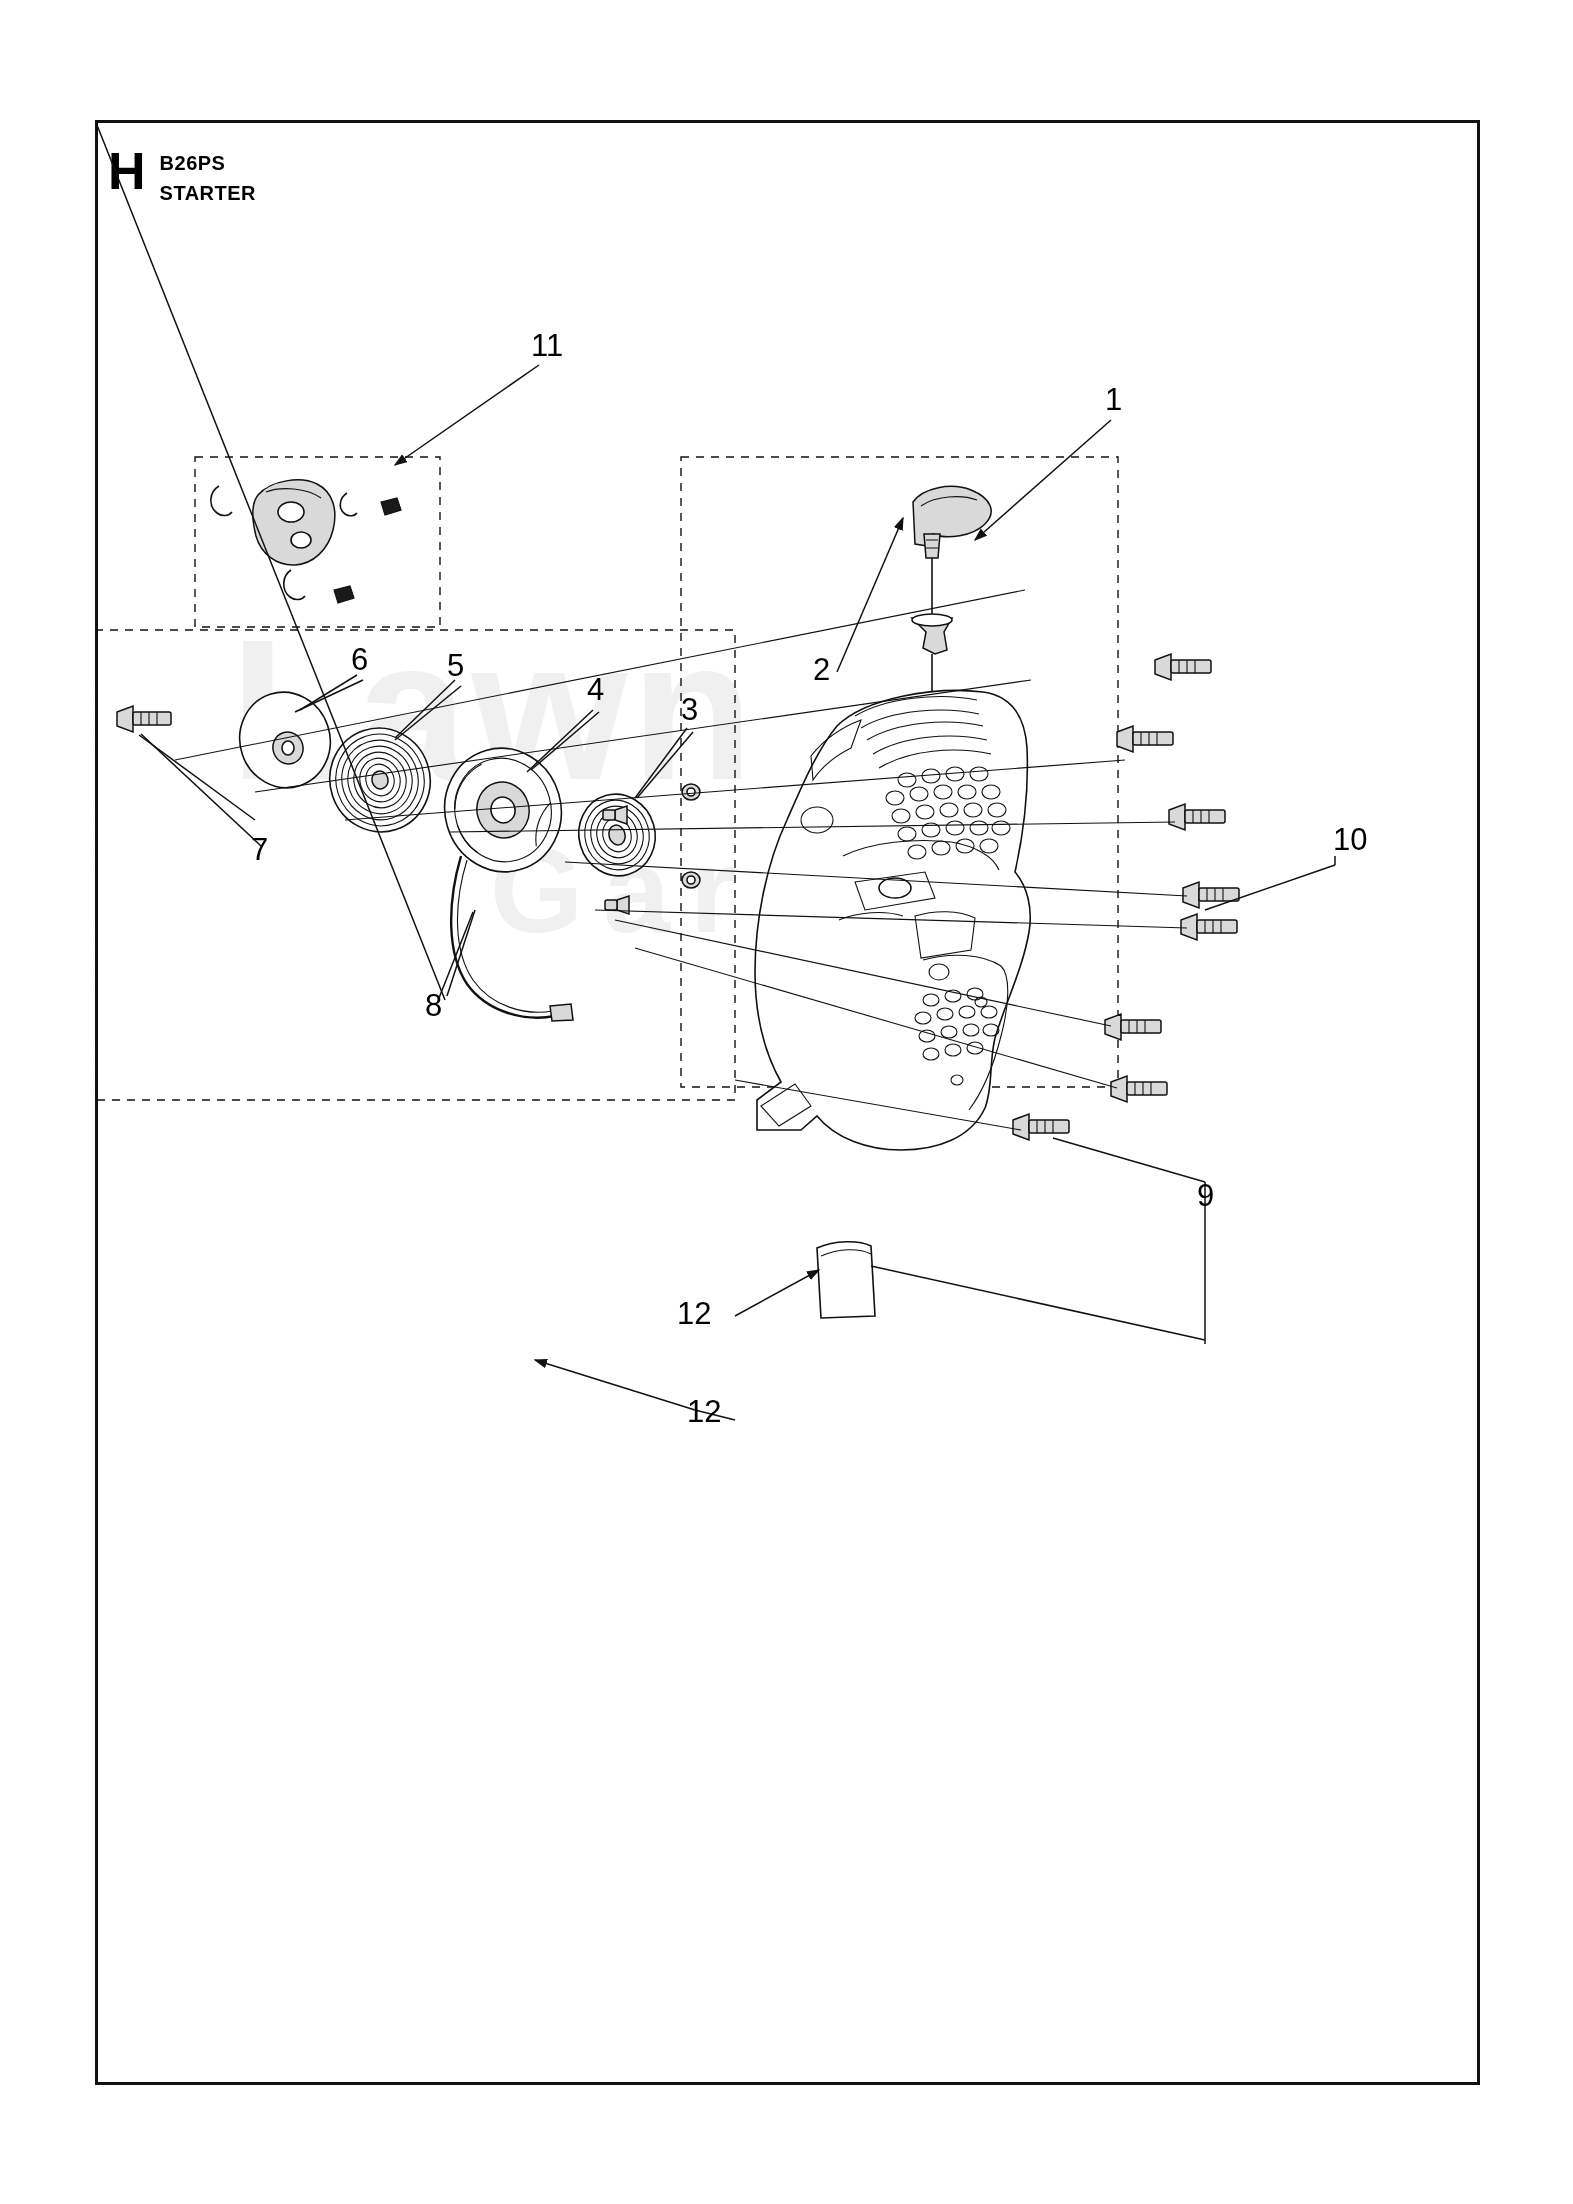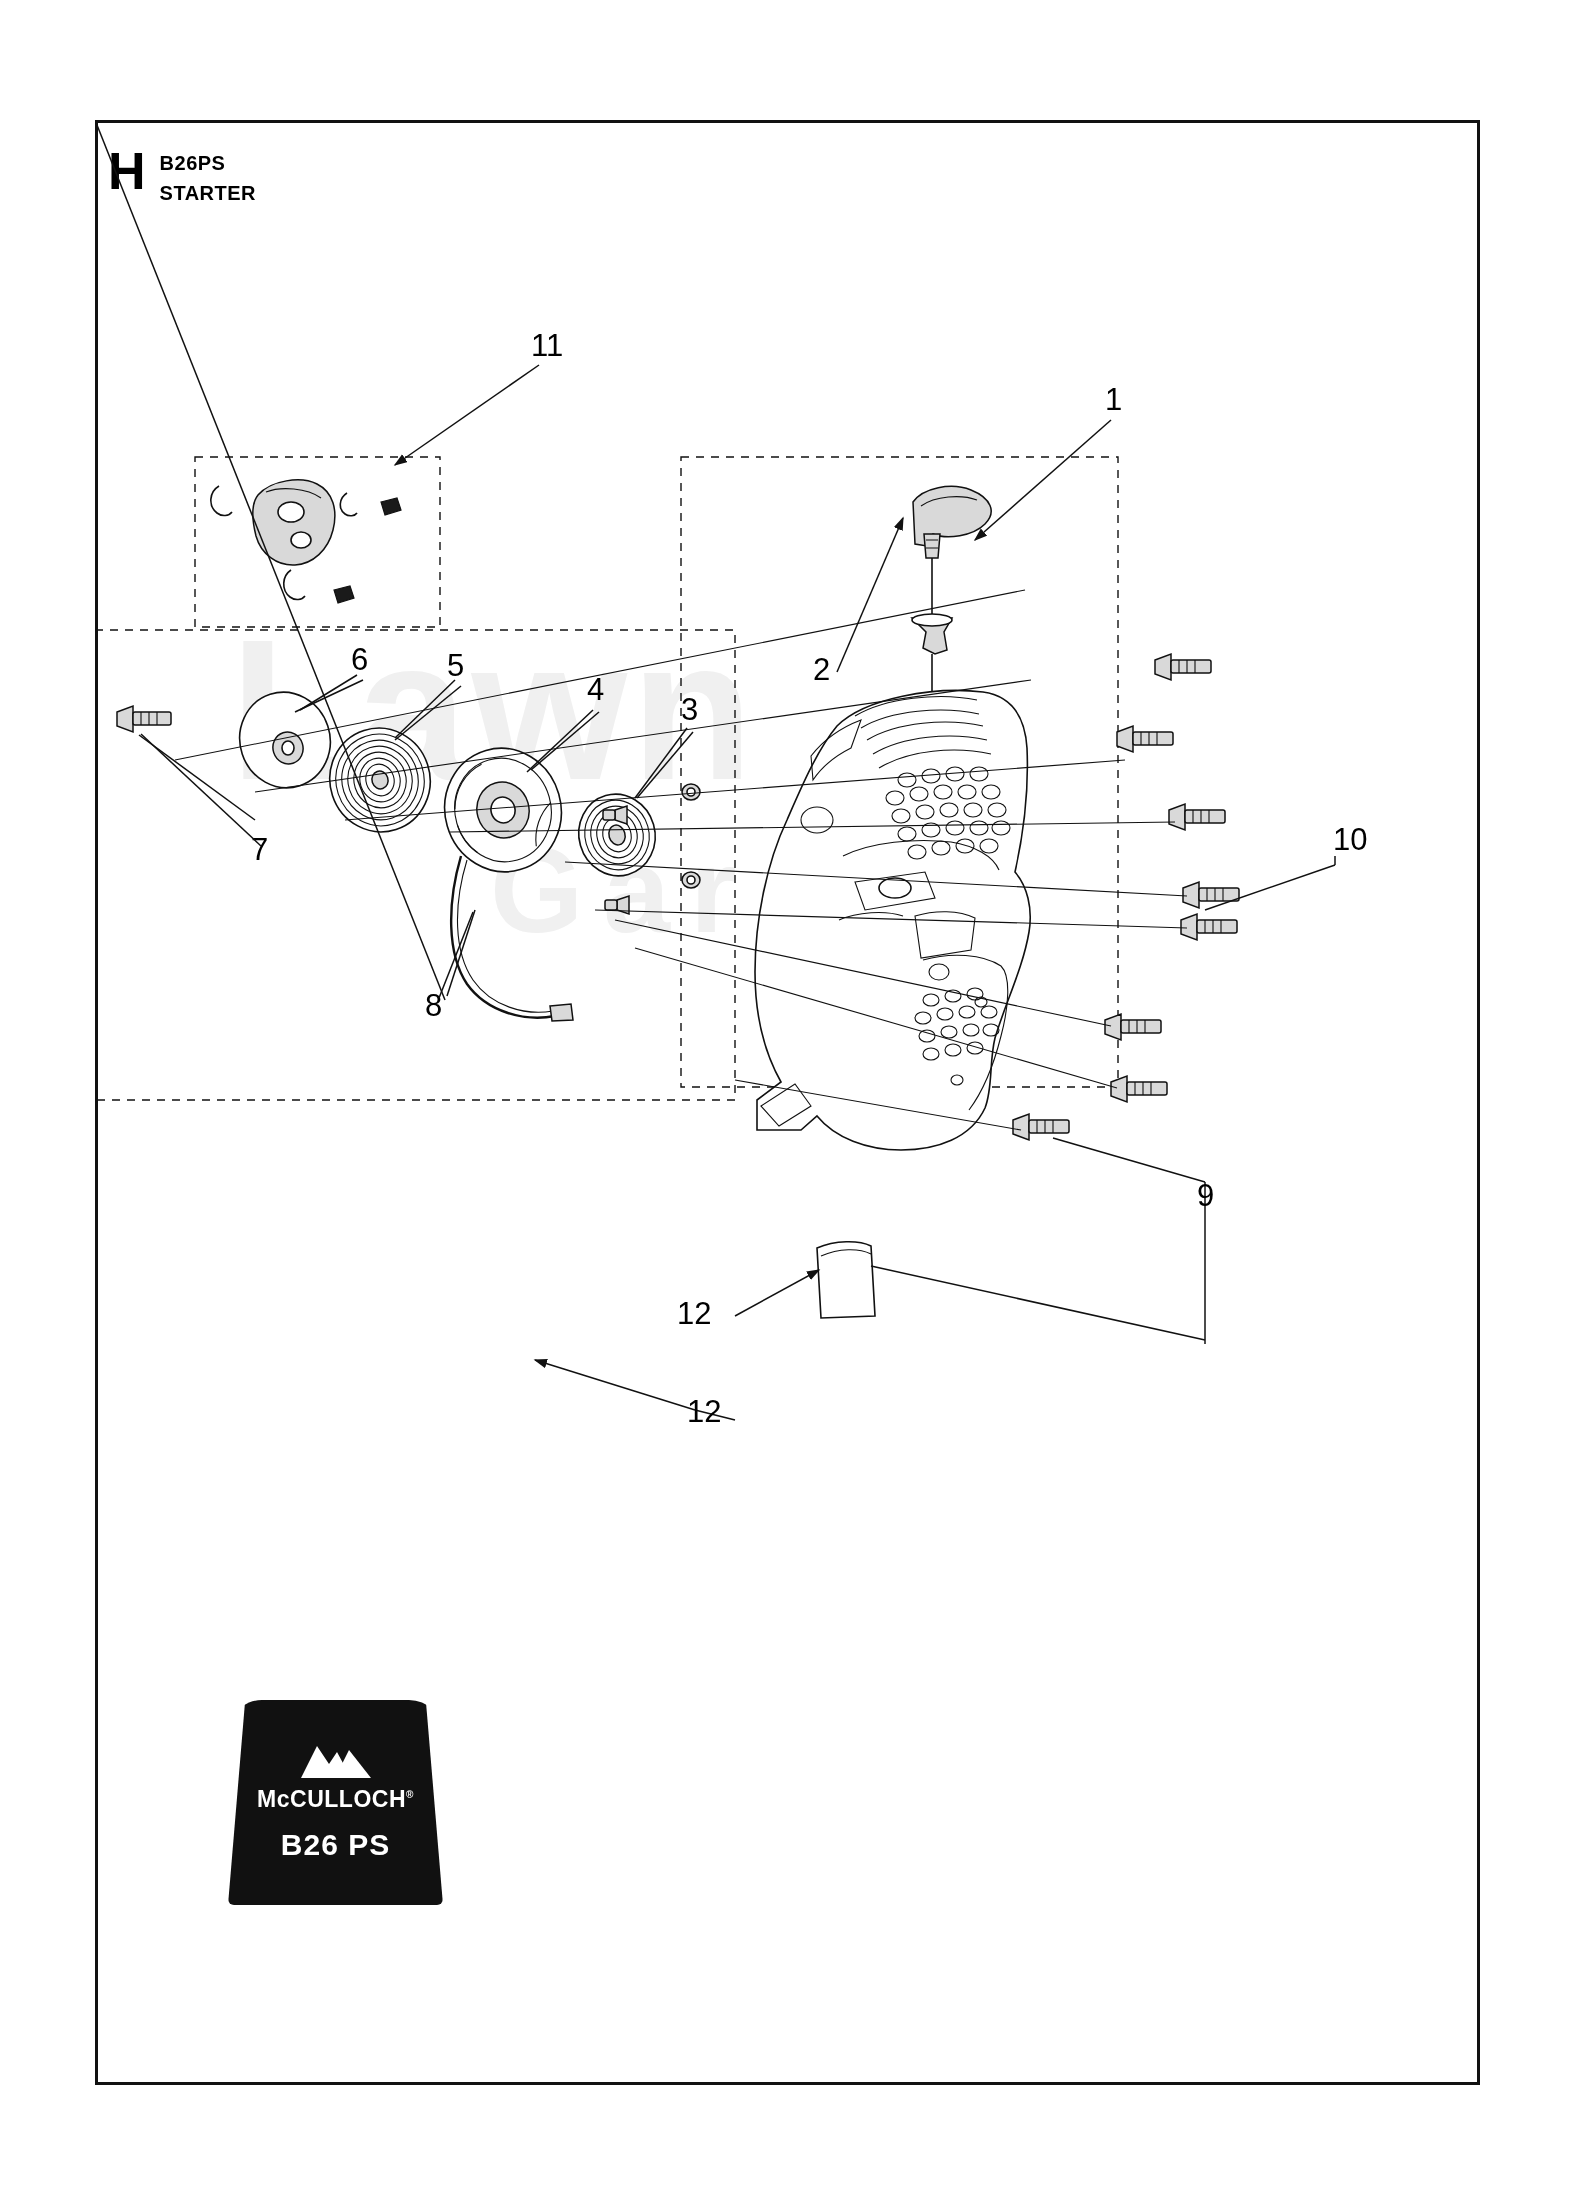--- a/index.html
+++ b/index.html
@@ -487,26 +487,14 @@
     <g>
       <line class="lead" x1="268" y1="560" x2="200" y2="592"></line>
       <line class="lead" x1="366" y1="566" x2="300" y2="620"></line>
       <line class="lead" x1="504" y1="592" x2="436" y2="650"></line>
       <line class="lead" x1="598" y1="612" x2="542" y2="678"></line>
       <line class="lead" x1="166" y1="726" x2="46" y2="614"></line>
       <line class="lead" x1="344" y1="878" x2="378" y2="792"></line>
     </g>
   </svg>
 
-  <div id="decal">
-    <div class="decal-shape">
-      <svg class="mtn" width="78" height="40" viewBox="0 0 78 40">
-        <path d="M4,38 L20,6 L32,24 L40,12 L54,38 Z" fill="#ffffff"></path>
-        <path d="M38,38 L52,10 L74,38 Z" fill="#ffffff"></path>
-      </svg>
-      <div class="brand">
-        <span>McCULLOCH</span><sup>®</sup>
-      </div>
-      <div class="model">B26 PS</div>
-    </div>
-  </div>
 
 </div>
 
 </body></html>

